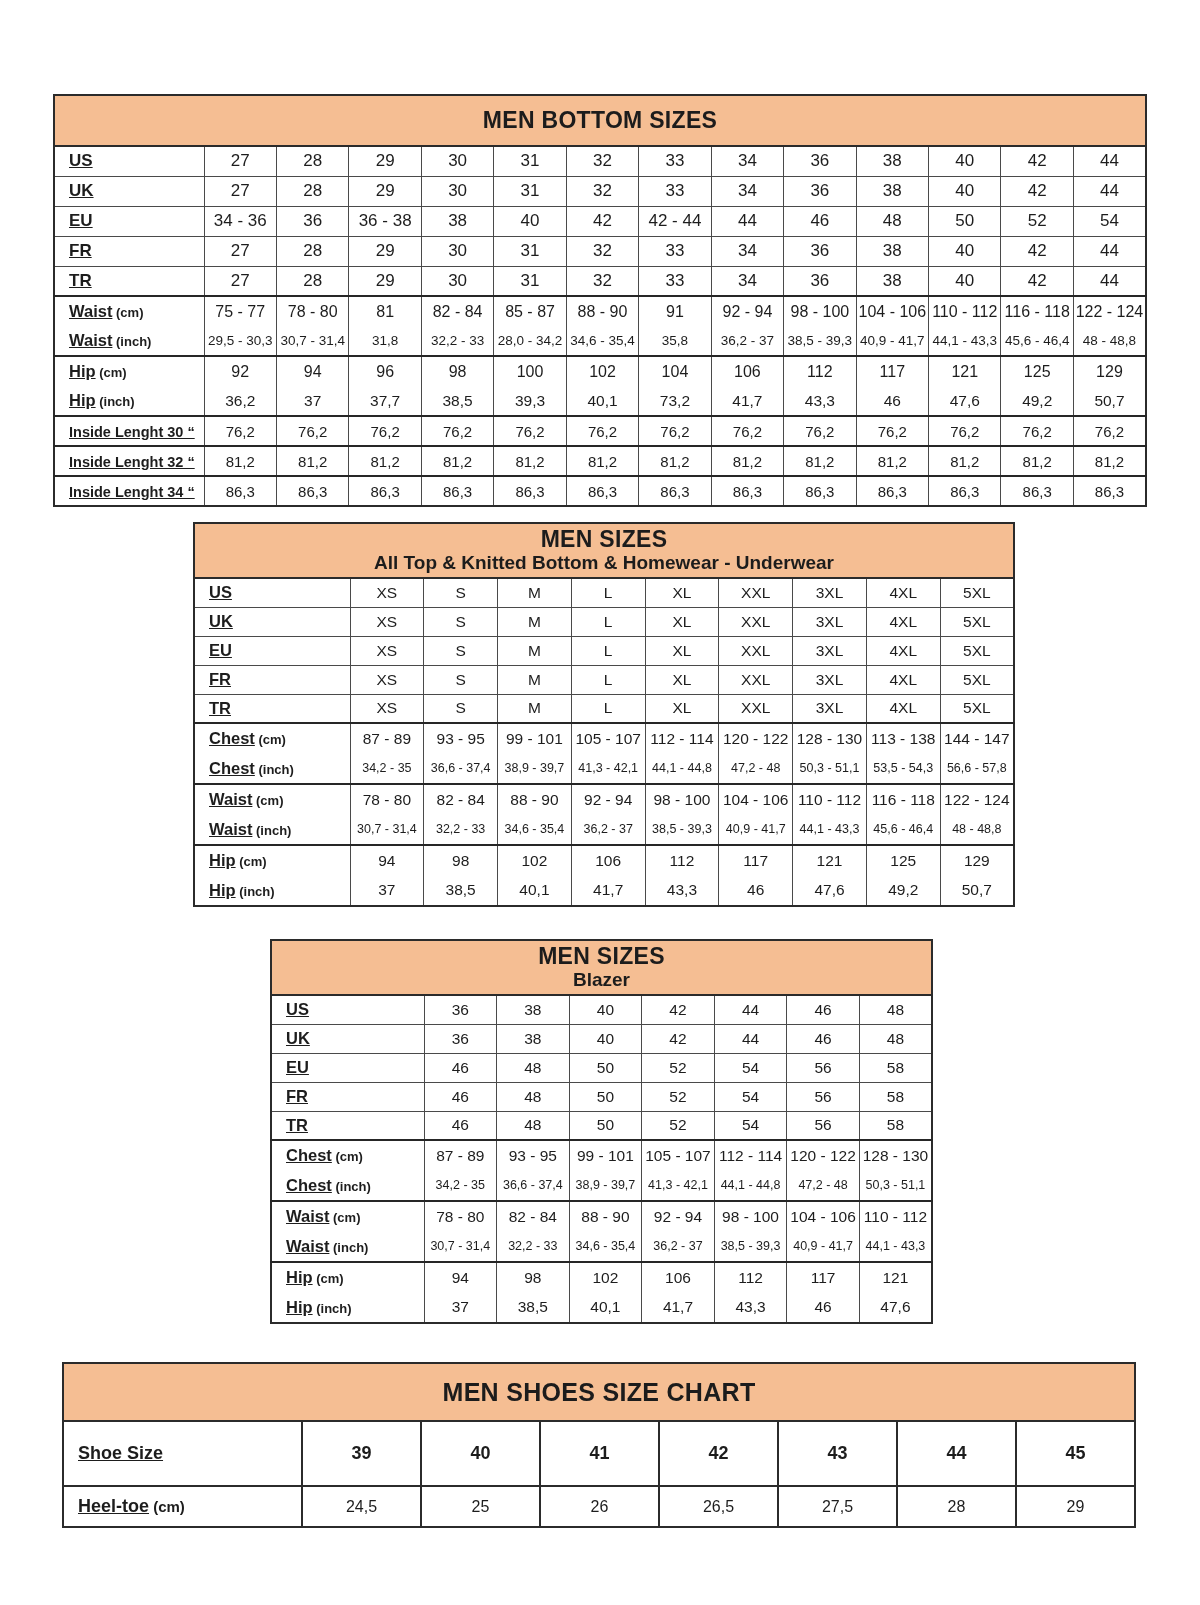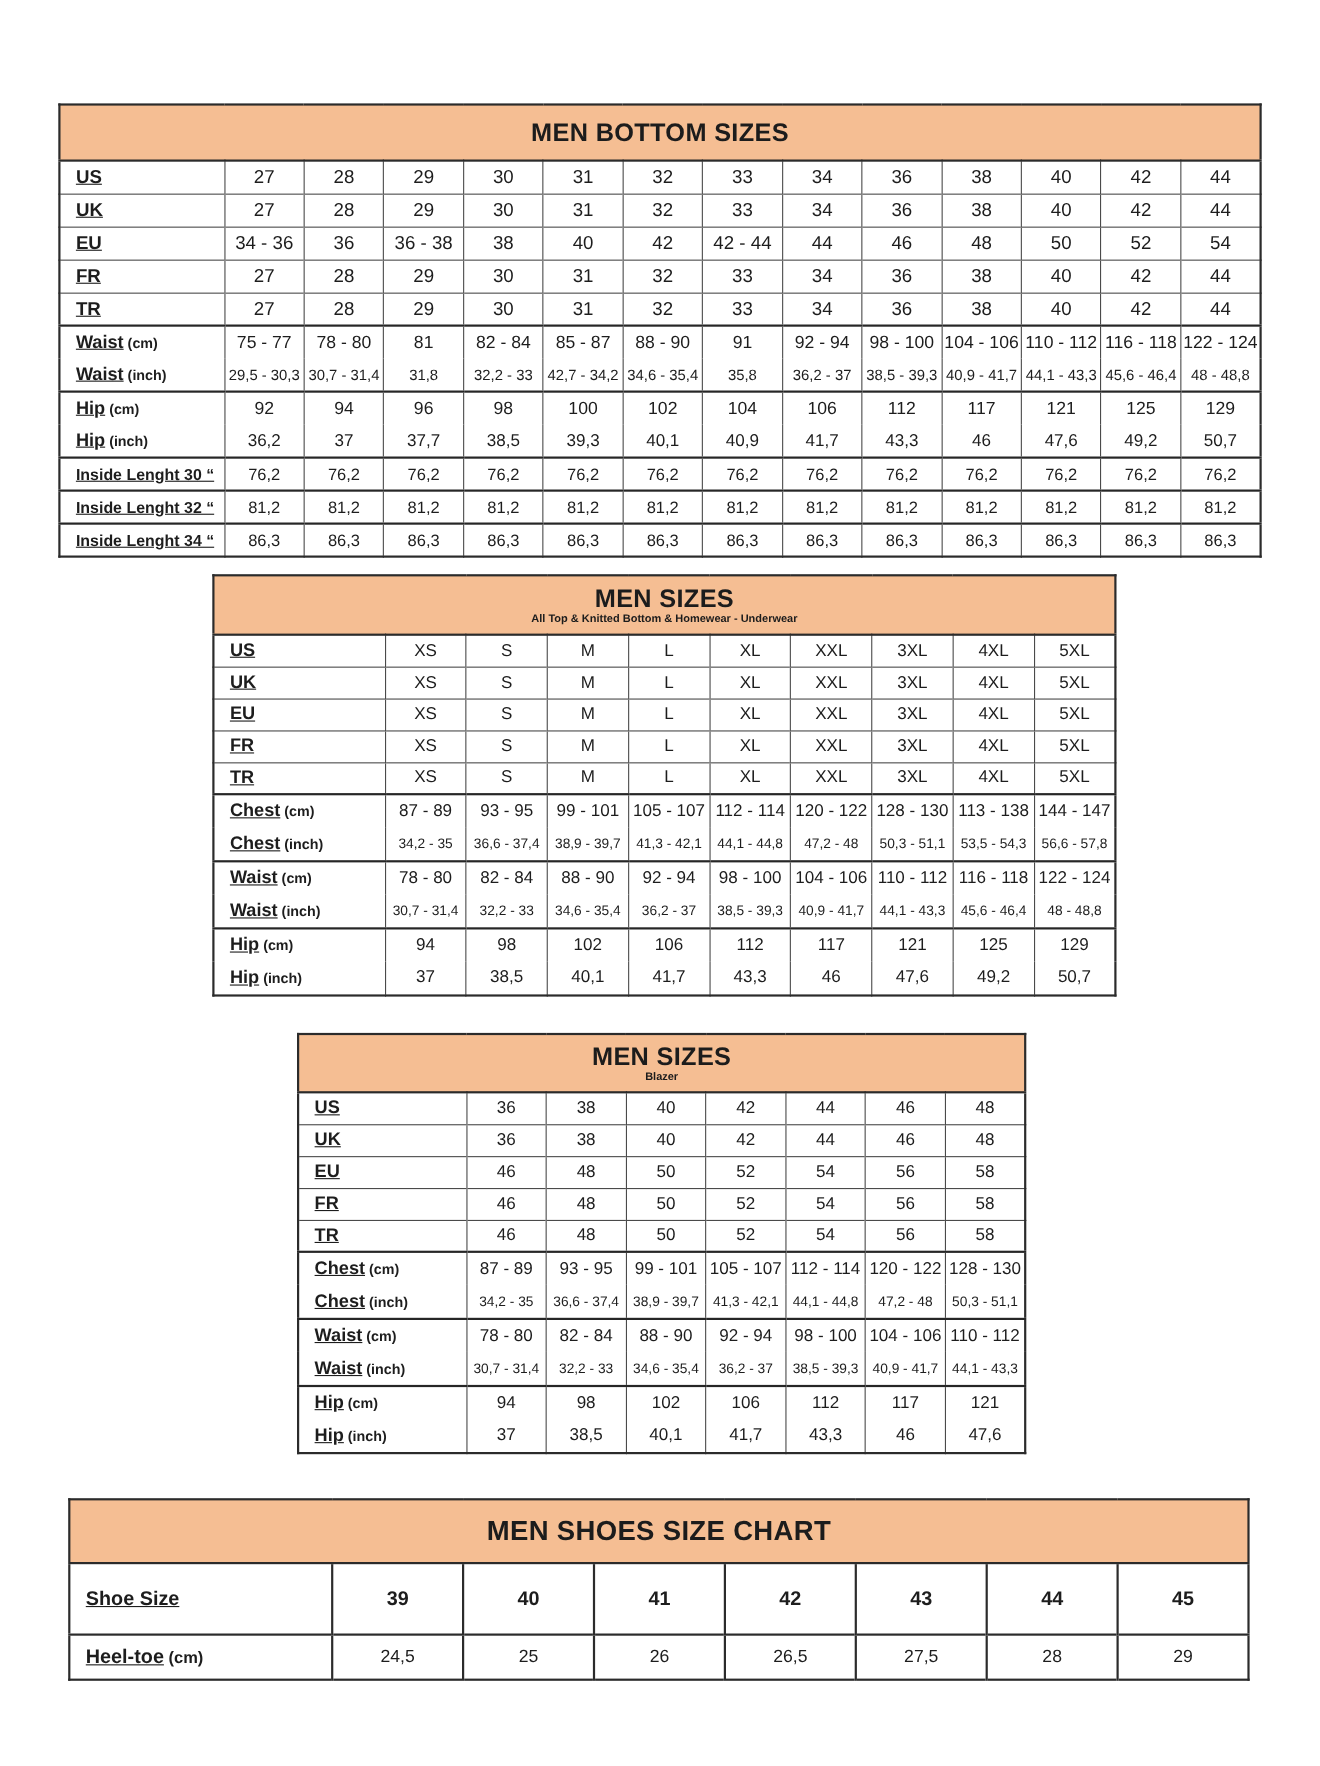--- a/index.html
+++ b/index.html
@@ -11,21 +11,21 @@
   }
   table.size-table {
     position:absolute; border-collapse:collapse; table-layout:fixed;
     border:2px solid #2b2b2b; background:#fff;
   }
   th.hdr {
     background:var(--header-bg); border-bottom:2px solid #2b2b2b;
     text-align:center; vertical-align:middle; padding:2px 0;
   }
   .title { font-size:23px; font-weight:800; letter-spacing:.3px; color:#1c1c1c; line-height:1.15; }
-  .subtitle { font-size:10px; font-weight:700; color:#1c1c1c; line-height:1.2; }
+  .subtitle { font-size:19px; font-weight:700; color:#1c1c1c; line-height:1.2; }
   .subtitle:empty { display:none; }
 
   td { vertical-align:middle; text-align:center; font-size:16px; color:#1d1d1d;
        border-left:1px solid var(--line); overflow:hidden; white-space:nowrap; }
   td:first-child { border-left:none; }
   tr.sep-thin  td { border-top:1px solid var(--line); }
   tr.sep-thick td { border-top:2px solid var(--line-strong); }
   tr.sep-none  td { border-top:none; }
 
   td.label-cell { text-align:left; padding-left:14px; }
@@ -202,21 +202,21 @@
           <td class="val-cell">110 - 112</td>
           <td class="val-cell">116 - 118</td>
           <td class="val-cell">122 - 124</td>
         </tr>
         <tr class="sep-none inch">
           <td class="label-cell"><span class="lbl">Waist</span><span class="unit"> (inch)</span></td>
           <td class="val-cell">29,5 - 30,3</td>
           <td class="val-cell">30,7 - 31,4</td>
           <td class="val-cell">31,8</td>
           <td class="val-cell">32,2 - 33</td>
-          <td class="val-cell">42,7 - 34,2</td>
+          <td class="val-cell">28,0 - 34,2</td>
           <td class="val-cell">34,6 - 35,4</td>
           <td class="val-cell">35,8</td>
           <td class="val-cell">36,2 - 37</td>
           <td class="val-cell">38,5 - 39,3</td>
           <td class="val-cell">40,9 - 41,7</td>
           <td class="val-cell">44,1 - 43,3</td>
           <td class="val-cell">45,6 - 46,4</td>
           <td class="val-cell">48 - 48,8</td>
         </tr>
         <tr class="sep-thick cm">
@@ -236,21 +236,21 @@
           <td class="val-cell">129</td>
         </tr>
         <tr class="sep-none inchlg">
           <td class="label-cell"><span class="lbl">Hip</span><span class="unit"> (inch)</span></td>
           <td class="val-cell">36,2</td>
           <td class="val-cell">37</td>
           <td class="val-cell">37,7</td>
           <td class="val-cell">38,5</td>
           <td class="val-cell">39,3</td>
           <td class="val-cell">40,1</td>
-          <td class="val-cell">40,9</td>
+          <td class="val-cell">73,2</td>
           <td class="val-cell">41,7</td>
           <td class="val-cell">43,3</td>
           <td class="val-cell">46</td>
           <td class="val-cell">47,6</td>
           <td class="val-cell">49,2</td>
           <td class="val-cell">50,7</td>
         </tr>
         <tr class="sep-thick insidelen">
           <td class="label-cell"><span class="lbl">Inside Lenght 30 “</span></td>
           <td class="val-cell">76,2</td>

